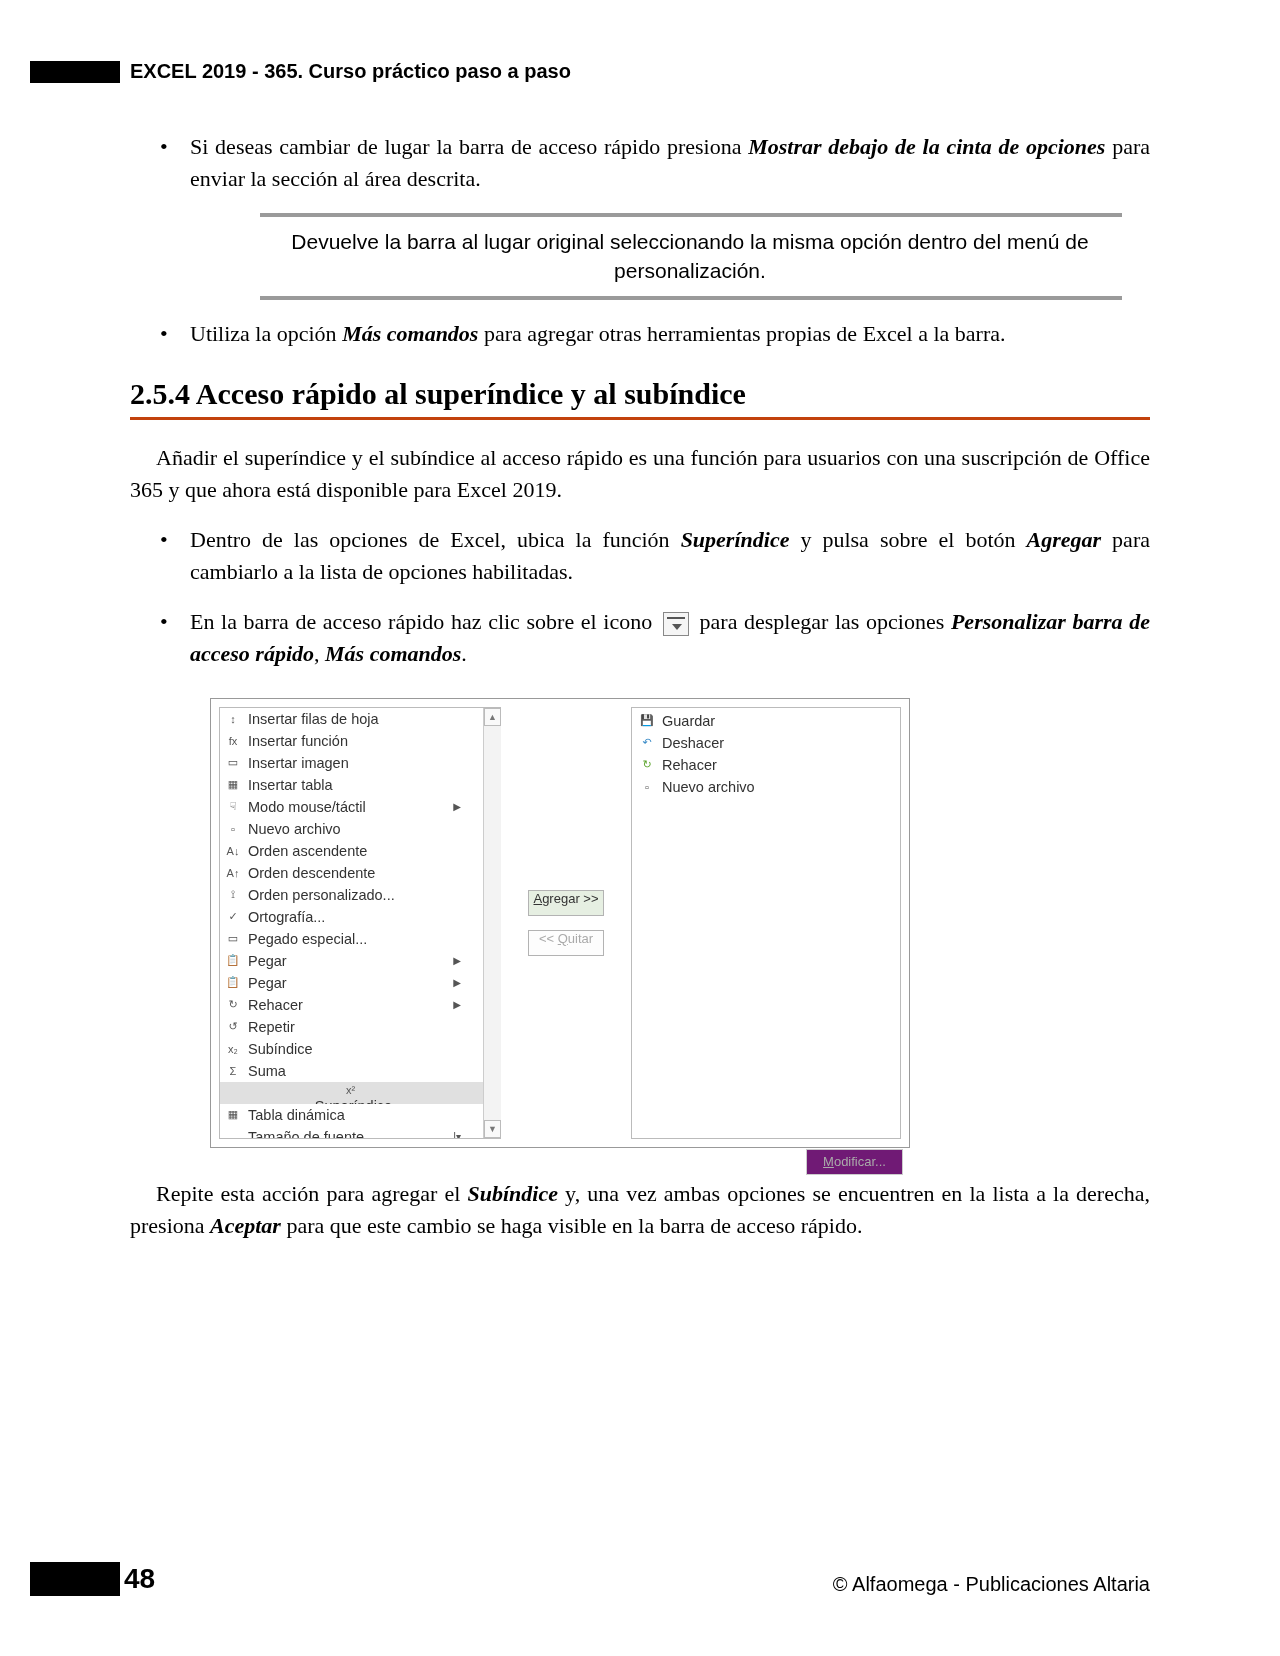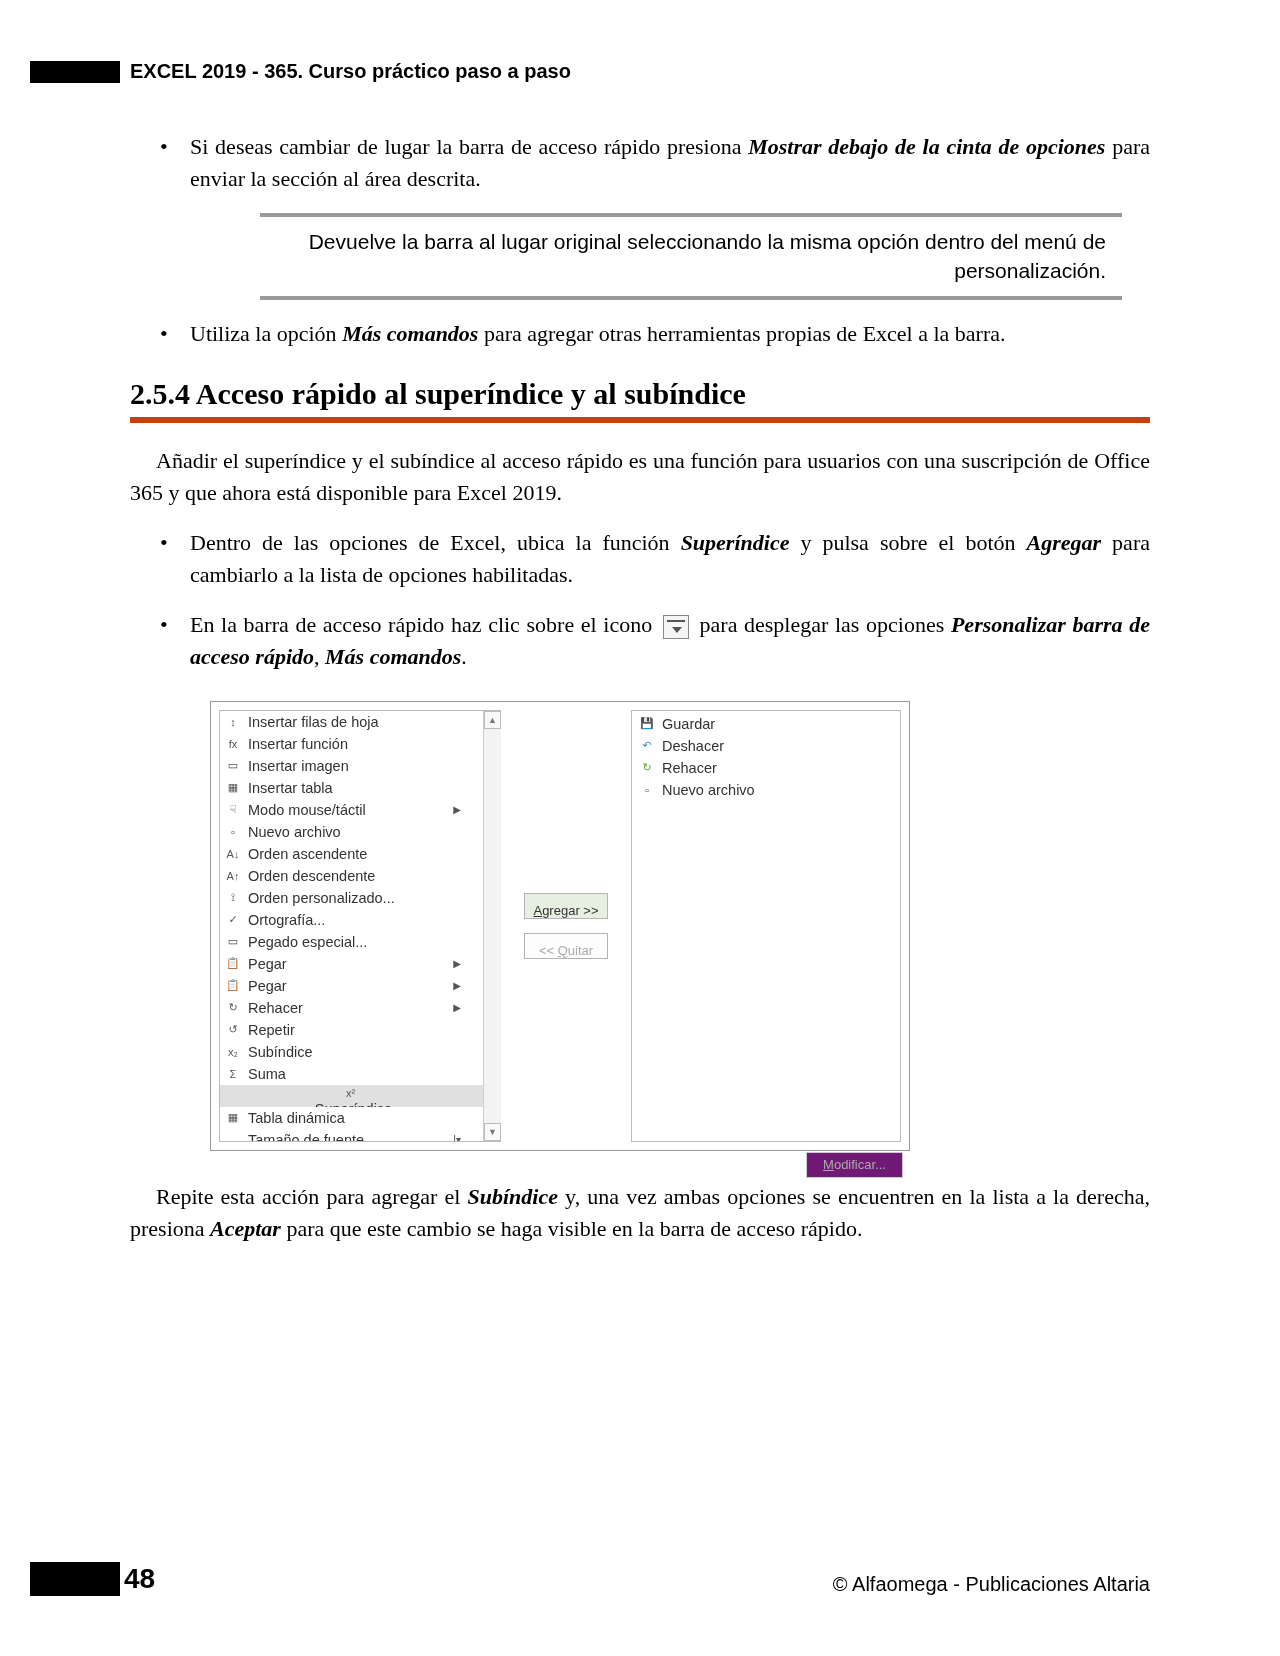--- a/index.html
+++ b/index.html
@@ -52,27 +52,27 @@
   }
   .bi { font-weight: bold; font-style: italic; }
   .note-box {
     border-top: 4px solid #9a9a9a;
     border-bottom: 4px solid #9a9a9a;
     margin: 18px 28px 18px 70px;
     padding: 10px 16px 10px 14px;
     font-family: 'Trebuchet MS', Arial, sans-serif;
     font-size: 21px;
     line-height: 1.4;
-    text-align: right;
+    text-align: center;
   }
   h2.section {
     font-family: Georgia, 'Times New Roman', serif;
     font-weight: bold;
     font-size: 30px;
-    border-bottom: 6px solid #c2410c;
+    border-bottom: 3px solid #c2410c;
     padding-bottom: 6px;
     margin-top: 14px;
     margin-bottom: 22px;
   }
   p.body-para {
     font-size: 22px;
     line-height: 1.45;
     text-align: justify;
     text-indent: 26px;
     margin-bottom: 18px;
@@ -176,26 +176,26 @@
   }
   .dlg-mid {
     width: 130px;
     display: flex;
     flex-direction: column;
     align-items: center;
     justify-content: center;
     gap: 14px;
   }
   .dlg-btn-mid {
-    width: 84px;
+    width: 76px;
     height: 26px;
     border: 1px solid #b3b3b3;
     font-size: 13px;
     display: flex;
-    align-items: flex-end;
+    align-items: flex-start;
     justify-content: center;
   }
   .dlg-btn-add { background: #e6efe2; color: #333; }
   .dlg-btn-add .ul { text-decoration: underline; }
   .dlg-btn-rem { background: #fdfdfd; color: #aaa; }
   .dlg-btn-rem .ul { text-decoration: underline; }
   .dlg-right {
     flex: 1;
     border: 1px solid #bbb;
     position: relative;

